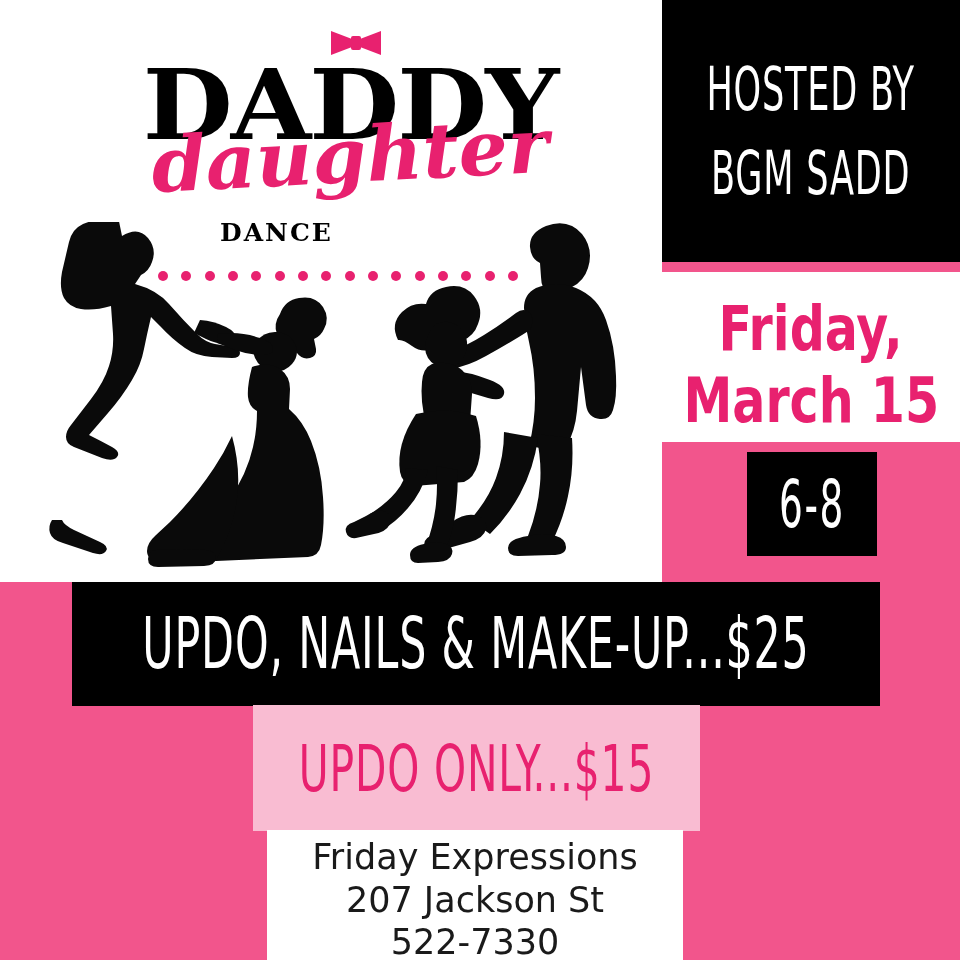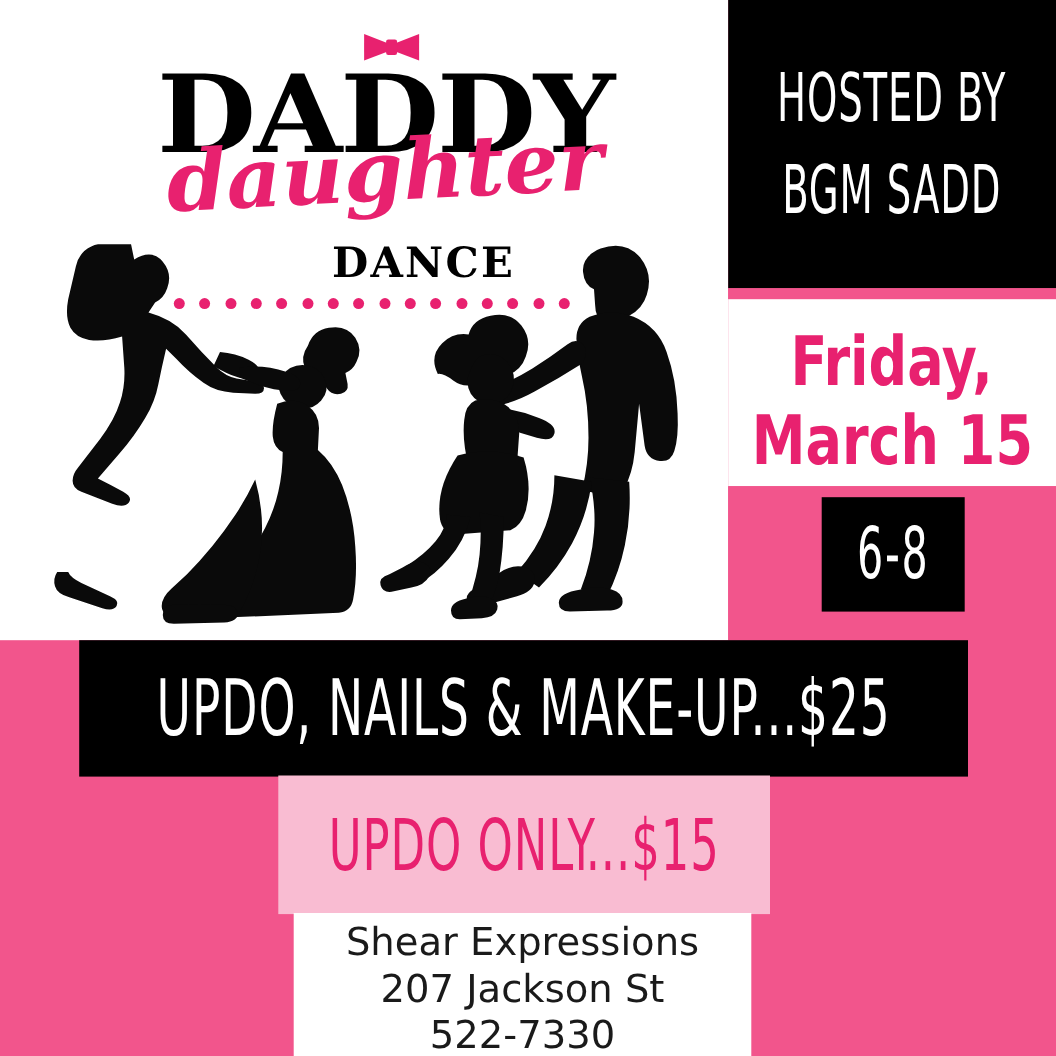--- a/index.html
+++ b/index.html
@@ -47,25 +47,24 @@
     font-size:76px;
     line-height:1;
     color:#E8216F;
     text-align:center;
     transform:rotate(-3deg) scaleX(1.02);
   }
   #logo-dance{
     position:absolute;left:0;top:198px;width:400px;
     font-family:"DejaVu Serif",serif;
     font-weight:bold;
-    font-size:38px;
+    font-size:25px;
     letter-spacing:2px;
     line-height:1;
     color:#000000;
-    text-align:center;
     padding-left:70px;
     box-sizing:border-box;
   }
   #logo-dots{
     position:absolute;left:8px;top:248px;width:360px;height:12px;
     display:flex;justify-content:space-between;align-items:center;
   }
   #logo-dots i{display:block;width:10px;height:10px;border-radius:50%;background:#E8216F;}
 
   
@@ -265,18 +264,18 @@
     <span id="date-line2">March 15</span>
   </div>
 
   <div id="time-text">6-8</div>
 
   <div id="services-text">UPDO, NAILS &amp; MAKE-UP...$25</div>
 
   <div id="updo-text">UPDO ONLY...$15</div>
 
   <div id="salon-text">
-    <div>Shear Expressions</div>
+    <div>Friday Expressions</div>
     <div>207 Jackson St</div>
     <div>522-7330</div>
   </div>
 
 </div>
 
 </body></html>

